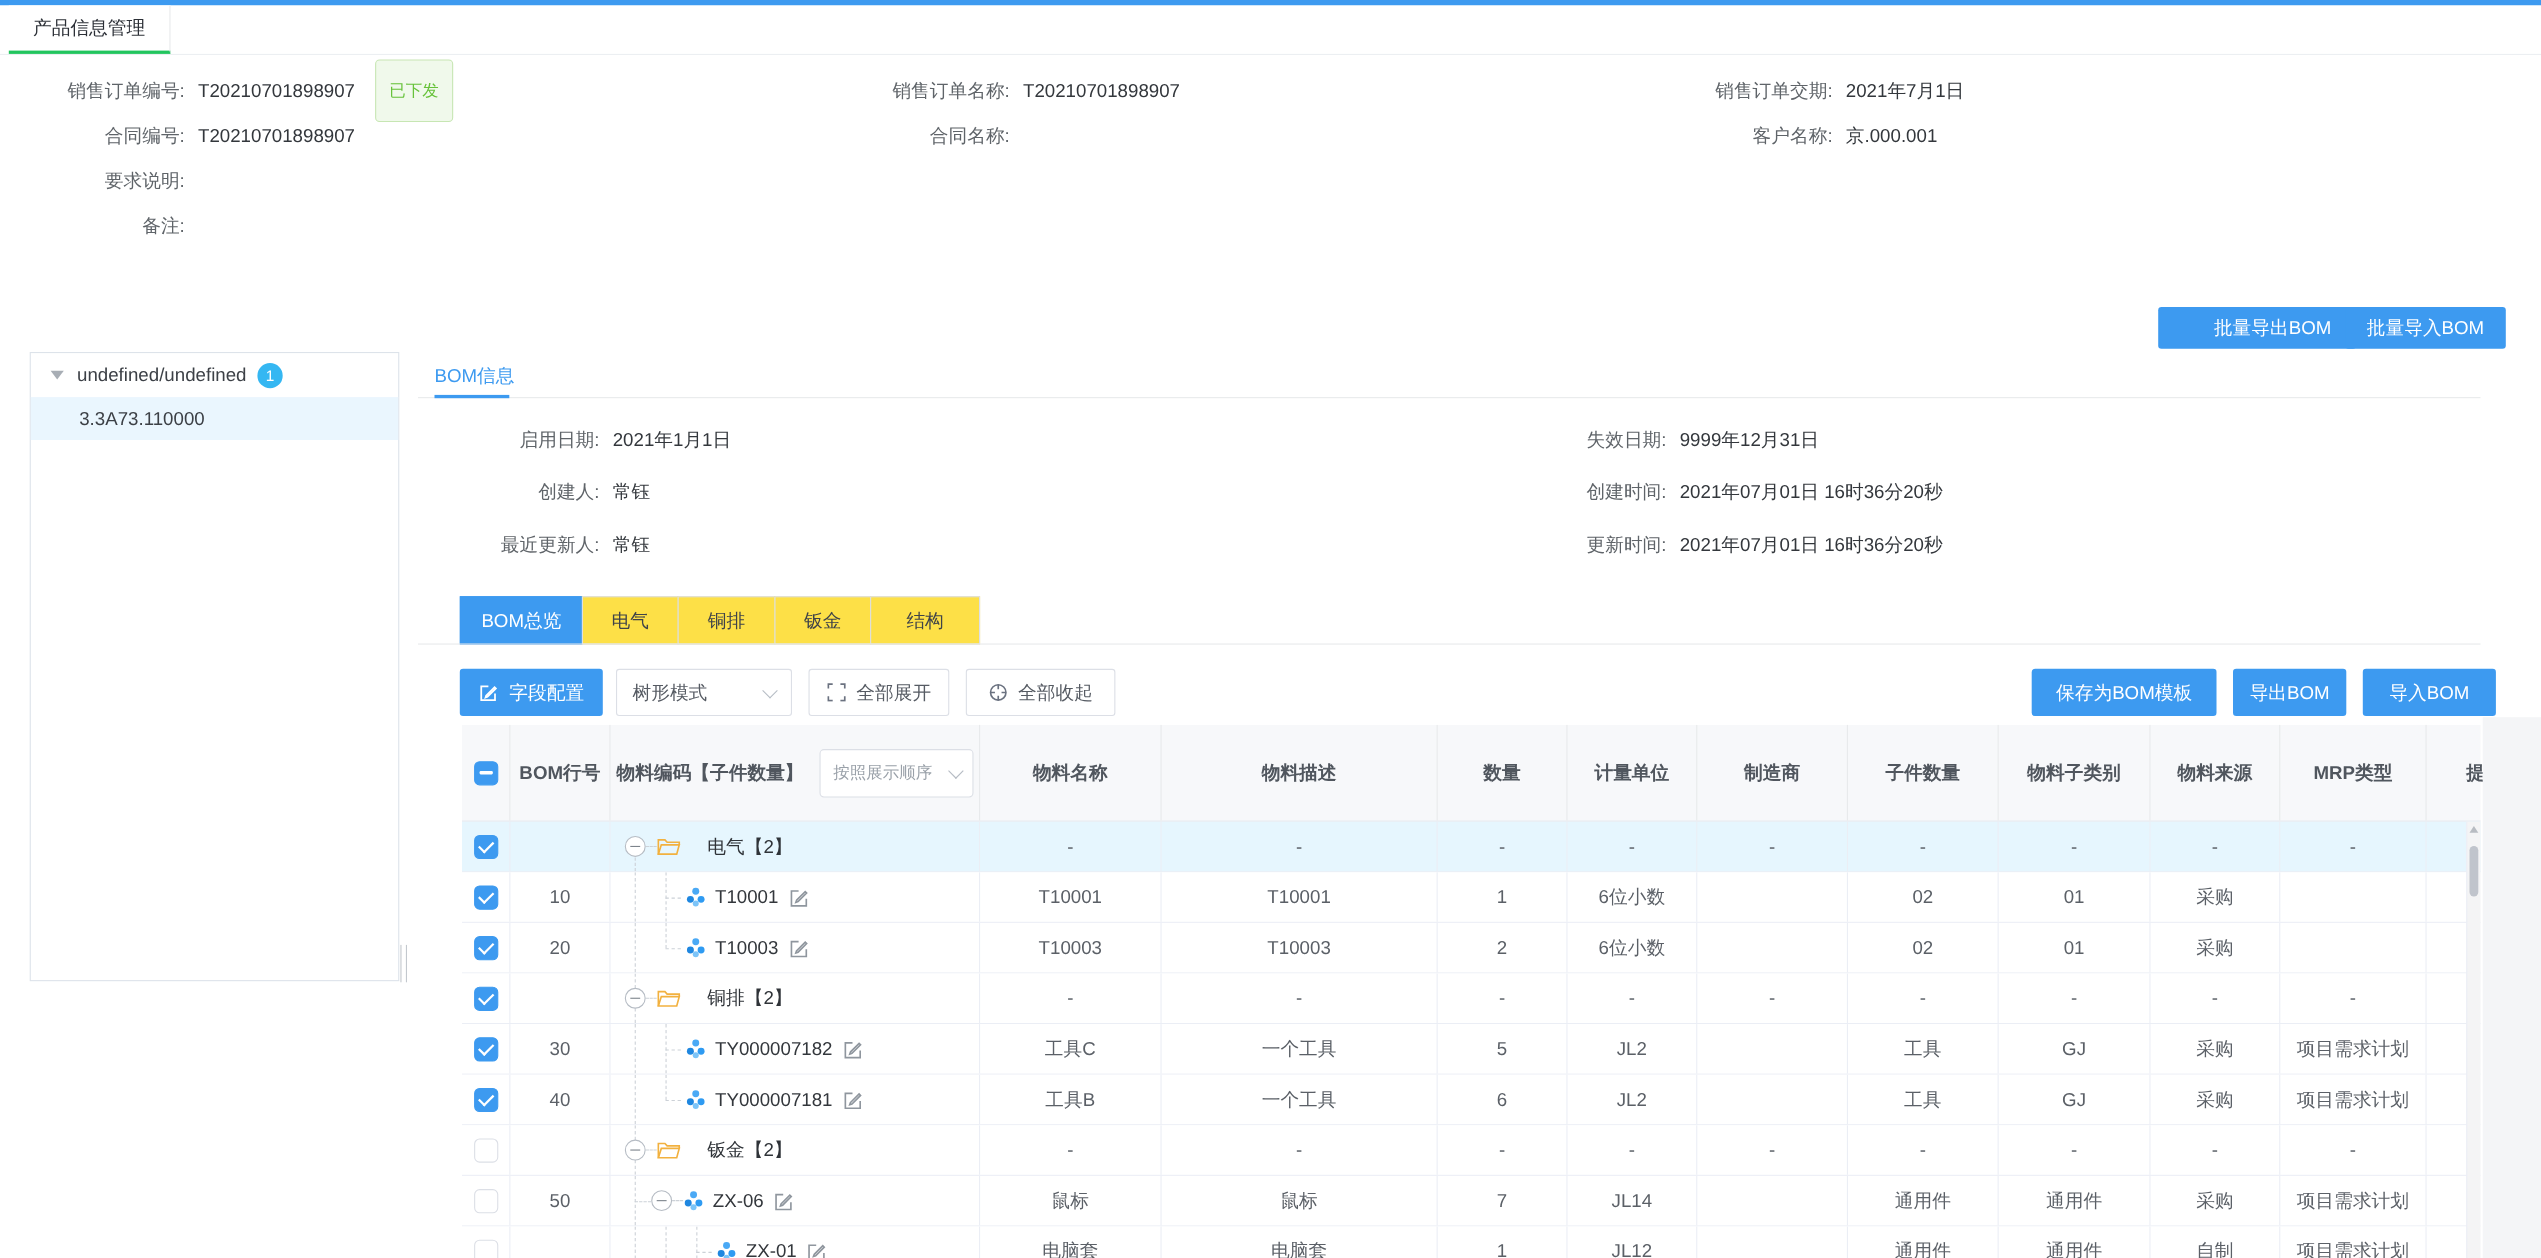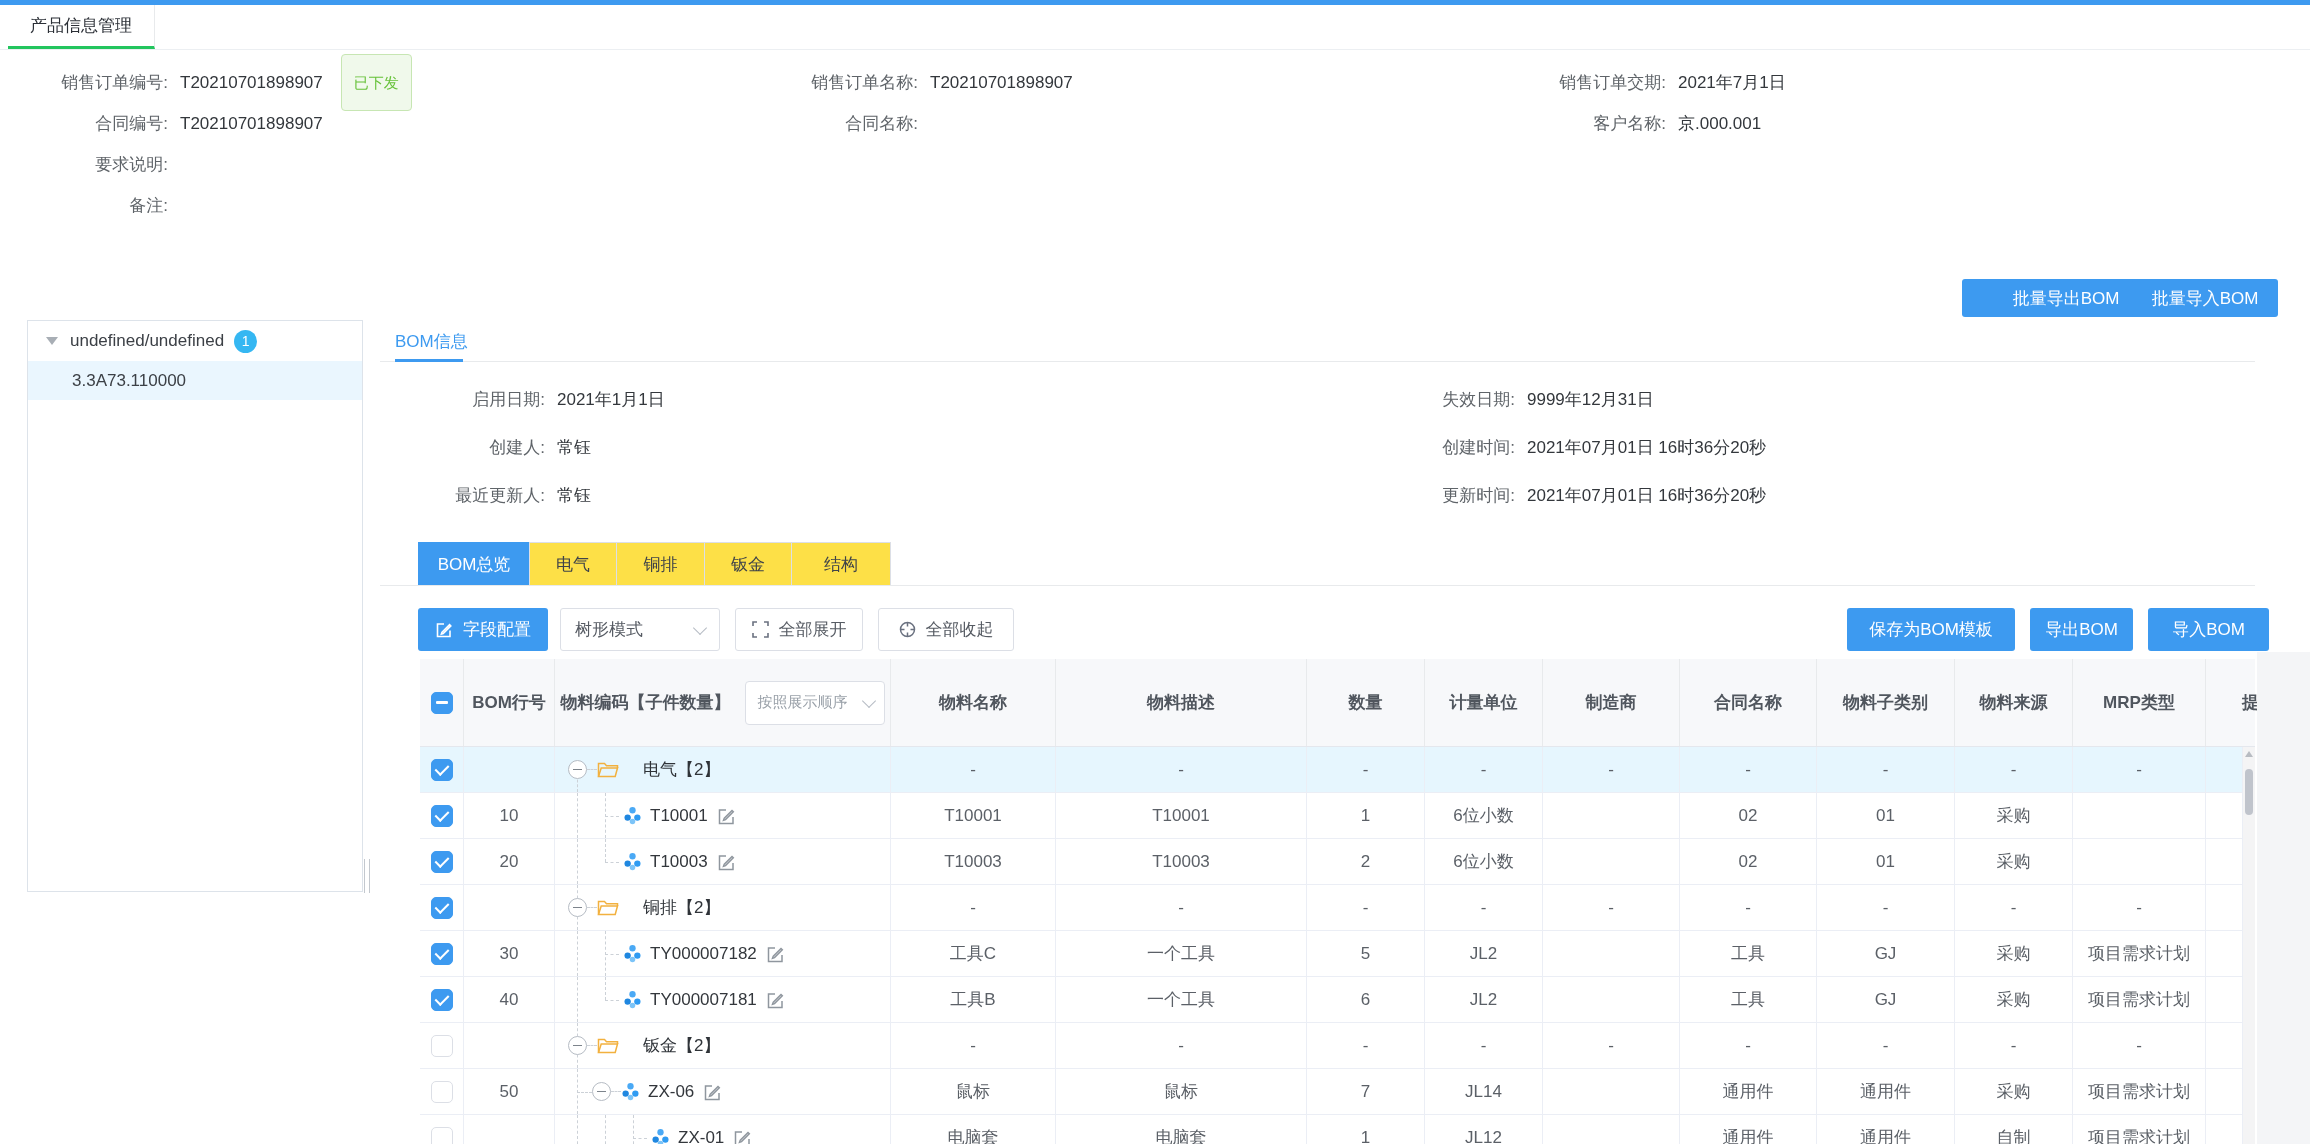--- a/index.html
+++ b/index.html
@@ -348,21 +348,21 @@
     <div class="th c-qty">
         <span>数量</span>
       </div>
     <div class="th c-unit">
         <span>计量单位</span>
       </div>
     <div class="th c-mfr">
         <span>制造商</span>
       </div>
     <div class="th c-cat">
-        <span>合同名称</span>
+        <span>子件数量</span>
       </div>
     <div class="th c-sub">
         <span>物料子类别</span>
       </div>
     <div class="th c-src">
         <span>物料来源</span>
       </div>
     <div class="th c-mrp">
         <span>MRP类型</span>
       </div>

